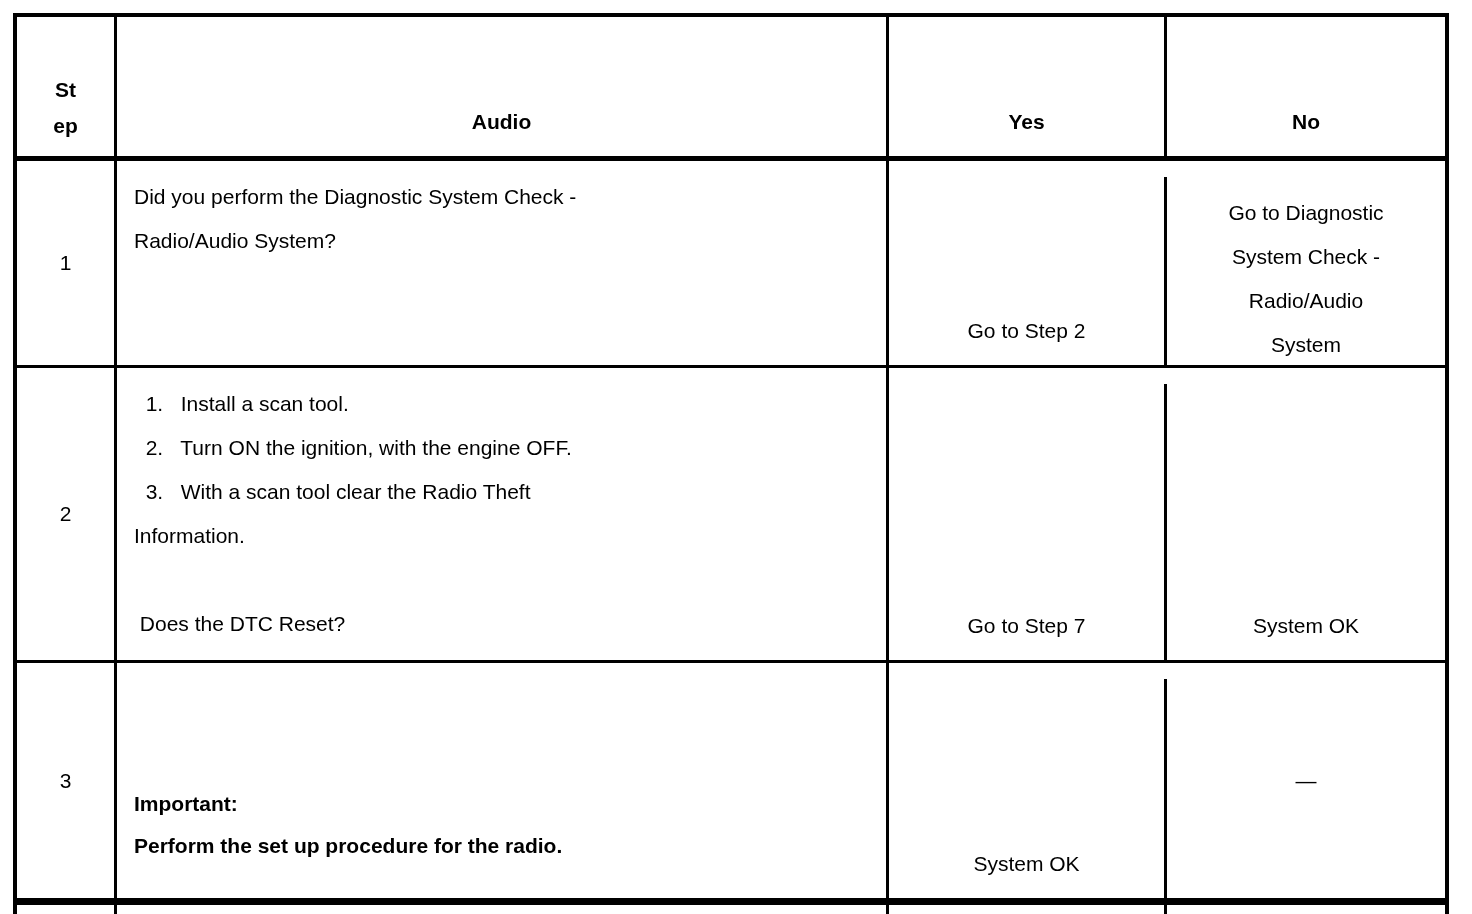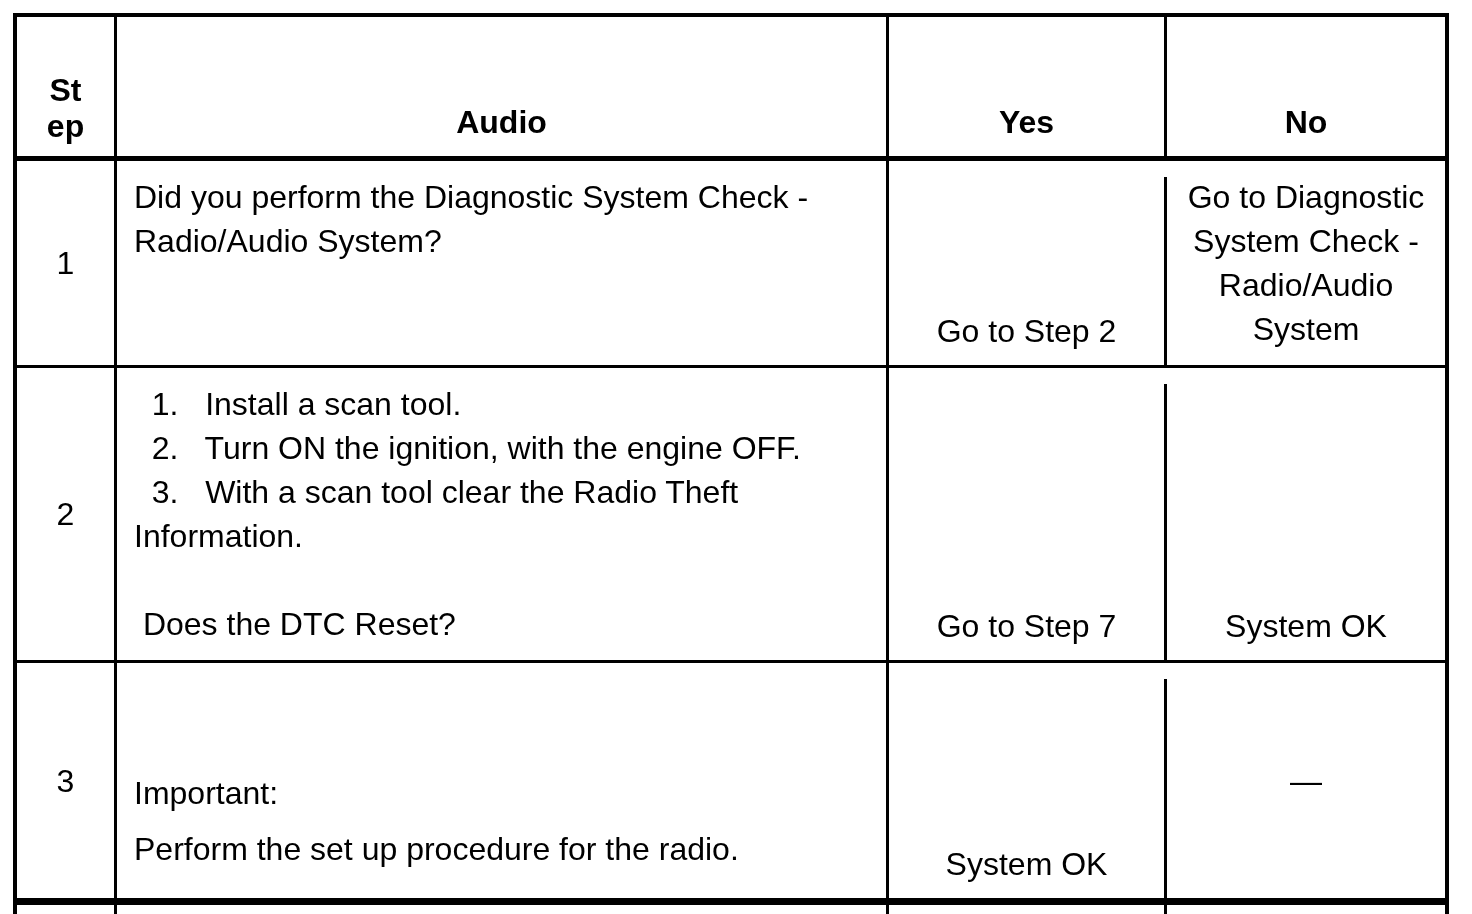--- a/index.html
+++ b/index.html
@@ -9,21 +9,21 @@
   }
   * { box-sizing: border-box; }
 
   .page {
     position: relative;
     width: 1472px;
     height: 914px;
     background: #ffffff;
     color: #000000;
     font-family: "Liberation Sans", sans-serif;
-    font-size: 32px;
+    font-size: 21px;
     overflow: hidden;
   }
 
   .dtable {
     position: absolute;
     left: 13px;
     top: 13px;
     width: 1436px;
     height: 892px;
     border: 4px solid #000;
@@ -69,41 +69,42 @@
   }
 
   
   .action-cell {
     padding: 14px 12px 0 17px;
     line-height: 44px;
     white-space: pre-wrap;
     text-align: left;
   }
   .action-cell .imp {
-    font-weight: normal;
-    line-height: 56px;
+    font-weight: bold;
+    line-height: 42px;
     white-space: pre-wrap;
+    margin-top: 18px;
   }
 
   
   .ans-bottom {
     display: flex;
     align-items: flex-end;
     justify-content: center;
     padding-bottom: 12px;
     line-height: 44px;
     text-align: center;
     white-space: pre-line;
     margin-top: 16px;
   }
   .ans-top {
     display: flex;
     align-items: flex-start;
     justify-content: center;
-    padding-top: 14px;
+    padding-top: 30px;
     line-height: 44px;
     text-align: center;
     white-space: pre-line;
   }
   .ans-center {
     display: flex;
     align-items: center;
     justify-content: center;
     line-height: 44px;
     text-align: center;

